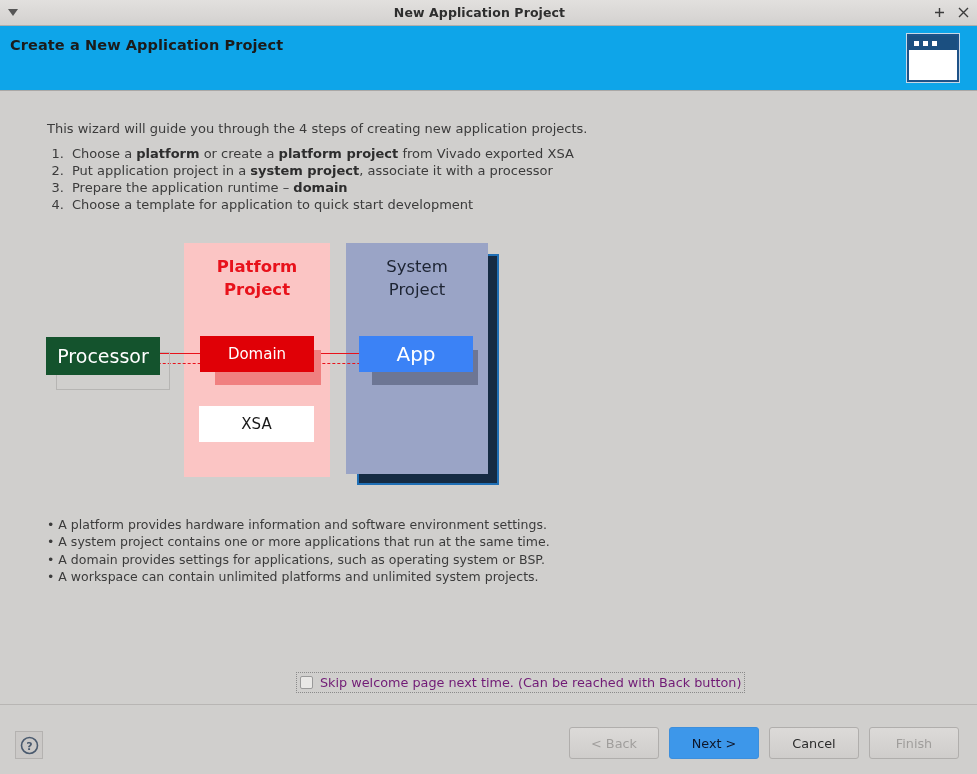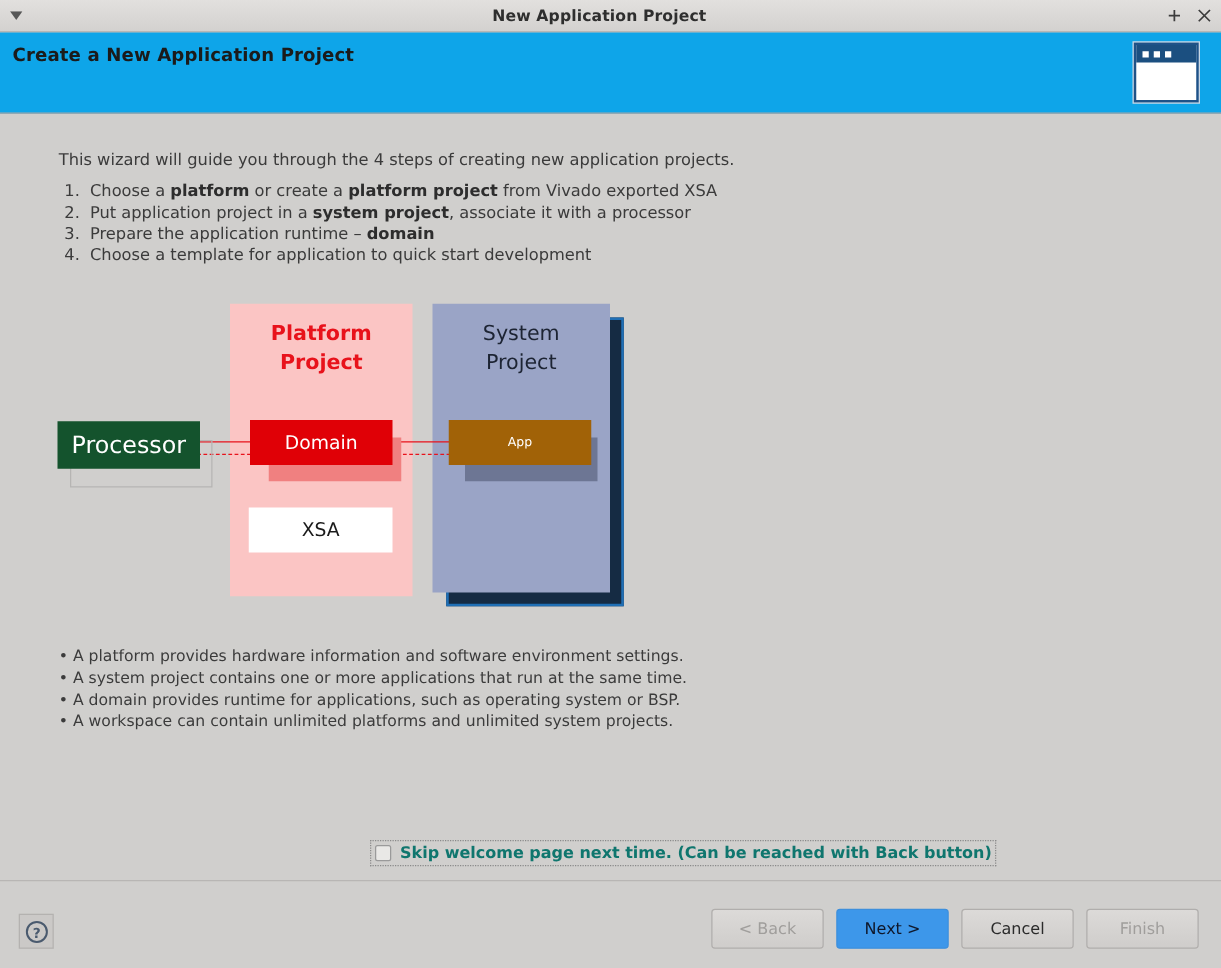--- a/index.html
+++ b/index.html
@@ -155,23 +155,23 @@
     color: #1a1a1a; font-size: 15px;
   }
 
   
   .app-shadow {
     left: 372px; top: 110px; width: 106px; height: 35px;
     background: #6d7694;
   }
   .app-box {
     left: 359px; top: 96px; width: 114px; height: 36px;
-    background: #a16207;
-    display: flex; align-items: center; justify-content: center;
-    color: #ffffff; font-size: 10px;
+    background: #3b82f6;
+    display: flex; align-items: center; justify-content: center;
+    color: #ffffff; font-size: 20px;
   }
 
   
   .line-solid {
     left: 58px; top: 113px; width: 412px; height: 0;
     border-top: 1.5px solid #e8121b;
   }
   .line-dashed {
     left: 58px; top: 123px; width: 412px; height: 0;
     border-top: 1.5px dashed #e8121b;
@@ -190,21 +190,21 @@
     display: flex; align-items: center; gap: 7px;
     padding: 2px 3px;
     border: 1px dotted #8a8a8a;
   }
   .skip-box {
     width: 13px; height: 13px;
     background: #e9e8e6;
     border: 1px solid #9a9a9a;
     border-radius: 2px;
   }
-  .skip-label { font-size: 12.8px; color: #0f766e; font-weight: bold; }
+  .skip-label { font-size: 12.8px; color: #701a75; }
 
   
   .footer {
     position: absolute; left: 0; top: 704px; width: 977px; height: 70px;
     background: #d0cfcd;
     border-top: 1px solid #b8b6b4;
   }
   .help-btn {
     position: absolute; left: 15px; top: 26px;
     width: 28px; height: 28px;
@@ -315,21 +315,21 @@
 
     <div class="d-abs app-shadow"></div>
     <div class="d-abs app-box">App</div>
 
     <div class="d-abs xsa-box">XSA</div>
   </div>
 
   <div class="notes">
     <div>• A platform provides hardware information and software environment settings.</div>
     <div>• A system project contains one or more applications that run at the same time.</div>
-    <div>• A domain provides runtime for applications, such as operating system or BSP.</div>
+    <div>• A domain provides settings for applications, such as operating system or BSP.</div>
     <div>• A workspace can contain unlimited platforms and unlimited system projects.</div>
   </div>
 
   <div class="skip-row">
     <div class="skip-box"></div>
     <div class="skip-label">Skip welcome page next time. (Can be reached with Back button)</div>
   </div>
 
 </div>
 

